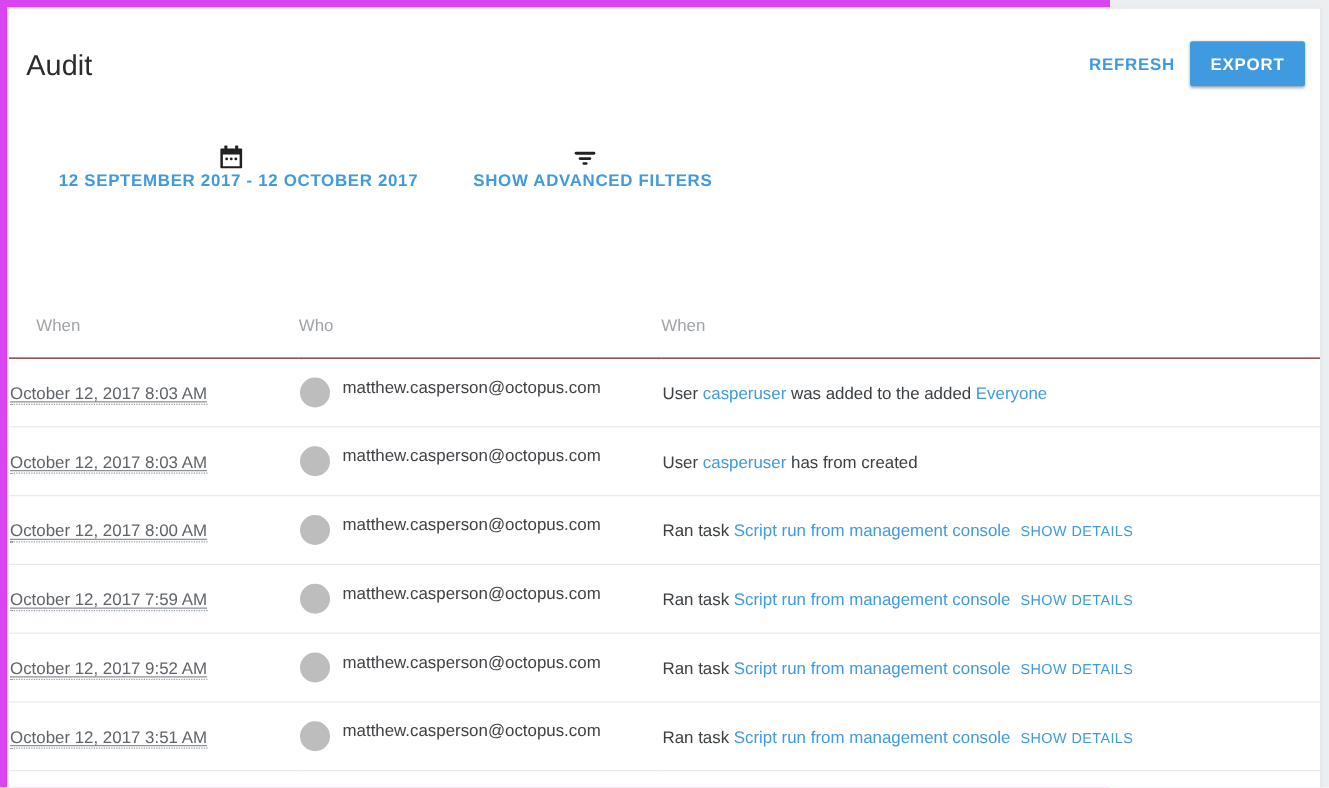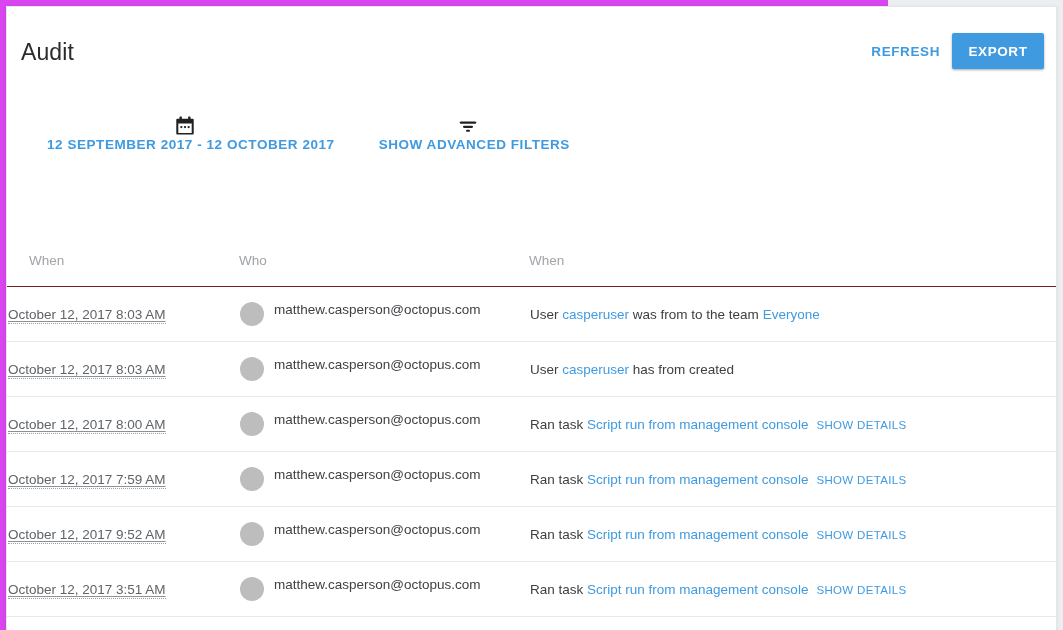--- a/index.html
+++ b/index.html
@@ -245,21 +245,21 @@
       </thead>
       <tbody id="table-body">
           <tr>
             <td class="cell-when"><span class="timestamp">October 12, 2017 8:03 AM</span></td>
             <td>
               <div class="who-wrap">
                 <span class="avatar"></span>
                 <span class="who-name">matthew.casperson@octopus.com</span>
               </div>
             </td>
-            <td><span class="what-text">User </span><span class="link">casperuser</span><span class="what-text"> was from to the team </span><span class="link">Everyone</span></td>
+            <td><span class="what-text">User </span><span class="link">casperuser</span><span class="what-text"> was added to the added </span><span class="link">Everyone</span></td>
           </tr>
           <tr>
             <td class="cell-when"><span class="timestamp">October 12, 2017 8:03 AM</span></td>
             <td>
               <div class="who-wrap">
                 <span class="avatar"></span>
                 <span class="who-name">matthew.casperson@octopus.com</span>
               </div>
             </td>
             <td><span class="what-text">User </span><span class="link">casperuser</span><span class="what-text"> has from created</span></td>

